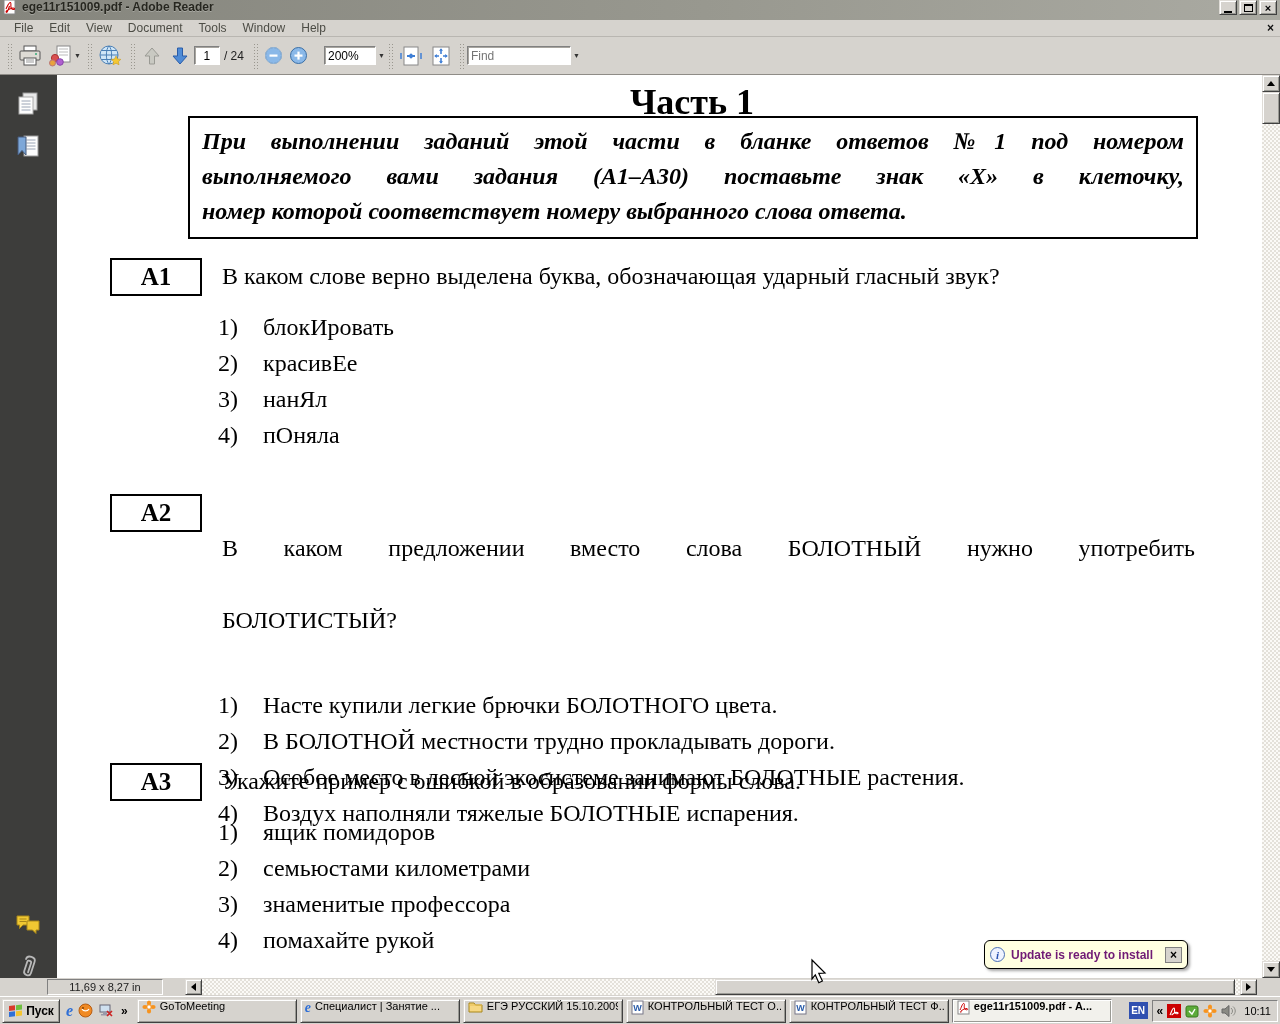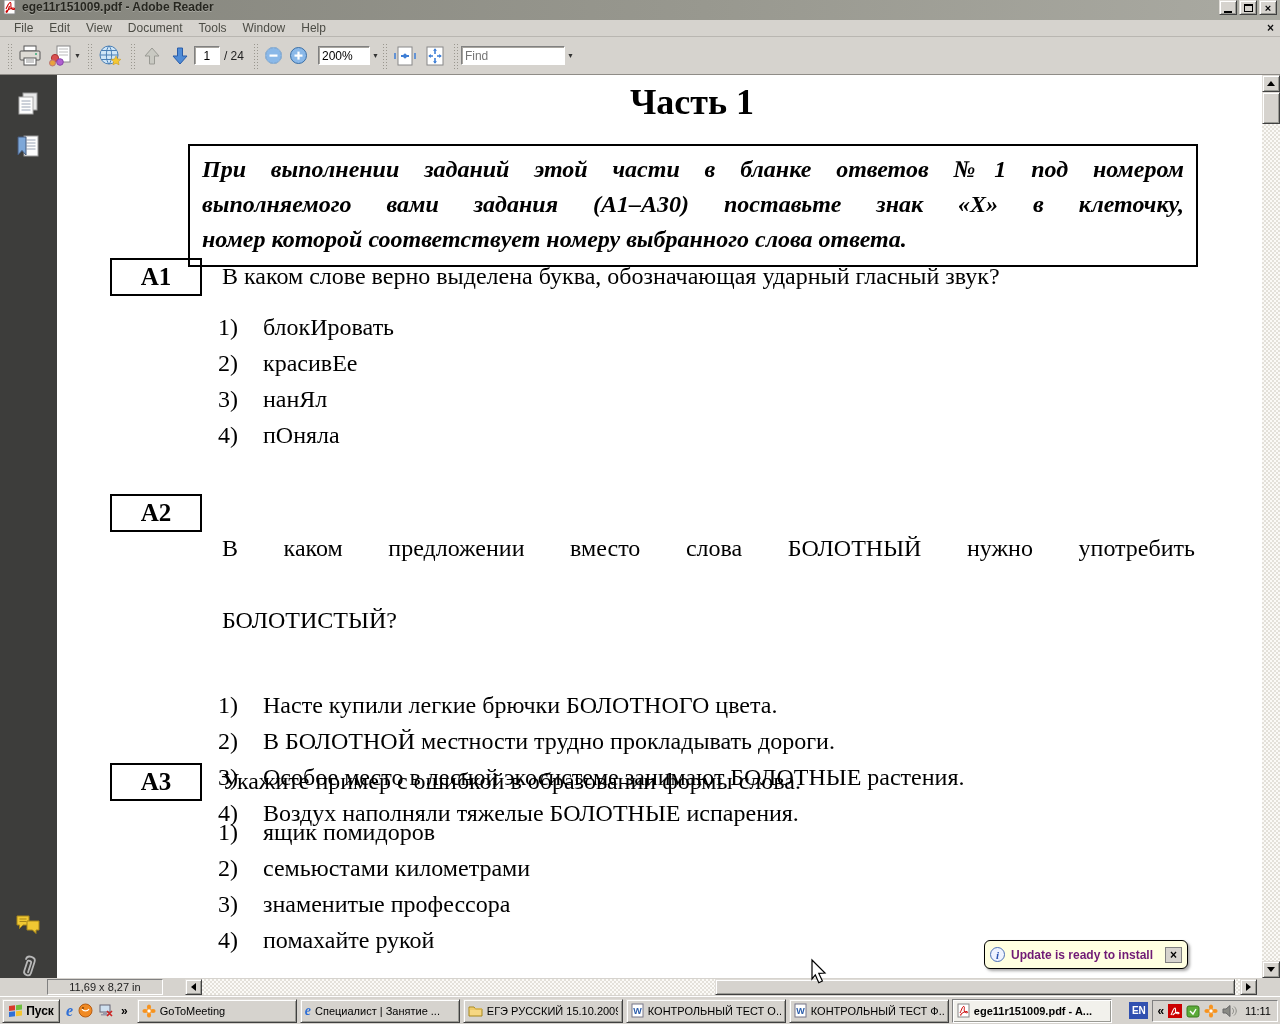--- a/index.html
+++ b/index.html
@@ -58,21 +58,21 @@
 
   .tri { width:0; height:0; }
   .tri-up    { border-left:4px solid transparent; border-right:4px solid transparent; border-bottom:5px solid #000; }
   .tri-down  { border-left:4px solid transparent; border-right:4px solid transparent; border-top:5px solid #000; }
   .tri-left  { border-top:4px solid transparent; border-bottom:4px solid transparent; border-right:5px solid #000; }
   .tri-right { border-top:4px solid transparent; border-bottom:4px solid transparent; border-left:5px solid #000; }
 
   
   #doc-heading { position:absolute; left:131px; top:6px; width:1008px; text-align:center;
     font-size:36px; font-weight:bold; }
-  #instruction-box { position:absolute; left:131px; top:69px; width:1010px; border:2px solid #000;
+  #instruction-box { position:absolute; left:131px; top:41px; width:1010px; border:2px solid #000;
     padding:6px 12px 8px 12px; font-size:24px; font-weight:bold; font-style:italic; line-height:35px; }
   .jline { text-align:justify; text-align-last:justify; }
 
   .qblock { position:absolute; left:53px; width:1085px; }
   #q1 { top:183px; } #q2 { top:419px; } #q3 { top:688px; }
   .qhead { display:flex; align-items:flex-start; }
   .qlabel { width:92px; height:38px; border:2px solid #000; flex:none;
     display:flex; align-items:center; justify-content:center; font-size:25px; font-weight:bold; }
   .qtext { margin-left:20px; width:982px; font-size:24px; line-height:36px; white-space:pre-line; }
   .opts { margin-top:13px; }
@@ -102,21 +102,21 @@
     display:flex; align-items:center; justify-content:center; font-size:12px; font-weight:bold; color:#000; flex:none; }
 
   
   #taskbar { position:absolute; left:0; top:996px; width:1280px; height:28px; background:#d6d3ce;
     border-top:1px solid #fff; display:flex; align-items:center; padding:0 2px; }
   #startbtn { width:58px; height:24px; display:flex; align-items:center; justify-content:center; gap:3px; flex:none; }
   #startbtn span { font-weight:bold; font-size:12px; color:#000; }
   #quicklaunch { display:flex; align-items:center; gap:5px; padding:0 6px; flex:none; }
   .ql-more { font-size:12px; font-weight:bold; color:#000; margin-left:2px; }
   #taskbuttons { flex:1; display:flex; gap:3px; margin:0 3px; min-width:0; }
-  .taskbtn { flex:1; max-width:160px; height:24px; display:flex; align-items:center; gap:4px; padding:0 4px;
+  .taskbtn { flex:1; max-width:160px; height:24px; display:flex; gap:4px; padding:0 4px;
     font-size:11px; color:#000; white-space:nowrap; overflow:hidden; min-width:0; }
   .taskbtn .lbl { overflow:hidden; text-overflow:clip; white-space:nowrap; }
   .taskbtn.active { border-color:#808080 #fff #fff #808080; background:#f2f1ec; font-weight:bold; }
   #trayarea { flex:none; display:flex; align-items:center; }
   #lang-ind { width:19px; height:17px; background:#3050b0; color:#fff; font-size:10px; font-weight:bold;
     display:flex; align-items:center; justify-content:center; margin-right:4px; }
   #tray { height:22px; display:flex; align-items:center; gap:4px; padding:0 6px 0 4px;
     border:1px solid; border-color:#808080 #fff #fff #808080; }
   #tray .chev { font-size:12px; font-weight:bold; color:#000; }
   #clock { font-size:11px; color:#000; margin-left:4px; }
@@ -207,21 +207,21 @@
         <rect x="5.5" y="8.5" width="8" height="2.2" fill="#fff"></rect>
       </svg>
   </div>
   <div class="tbtn">
     <svg width="19" height="19" viewBox="0 0 19 19">
         <circle cx="9.5" cy="9.5" r="8" fill="#8ab8e8" stroke="#3a6ea5"></circle>
         <rect x="5.5" y="8.5" width="8" height="2.2" fill="#fff"></rect>
         <rect x="8.4" y="5.6" width="2.2" height="8" fill="#fff"></rect>
       </svg>
   </div>
-  <input class="tool-input" style="width: 52px; margin-left: 7px;" readonly="" value="200%">
+  <input class="tool-input" style="width: 52px; margin-left: 13px;" readonly="" value="200%">
   <span class="caret">▼</span>
   <div class="grabber"></div>
   <div class="tbtn">
     <svg width="24" height="22" viewBox="0 0 24 22">
         <rect x="5" y="2" width="14" height="18" fill="#fff" stroke="#888"></rect>
         <path d="M8 11h8" stroke="#3f7fd6" stroke-width="2"></path>
         <path d="M9 11L12 8.2v5.6zM15 11l-3-2.8v5.6z" fill="#3f7fd6"></path>
         <path d="M2 8v6M22 8v6" stroke="#3f7fd6" stroke-width="1.5"></path>
       </svg>
   </div>
@@ -472,20 +472,20 @@
             <ellipse cx="7" cy="11" rx="2.1" ry="2.6"></ellipse>
             <ellipse cx="3" cy="7" rx="2.6" ry="2.1"></ellipse>
             <ellipse cx="11" cy="7" rx="2.6" ry="2.1"></ellipse>
           </g>
           <circle cx="7" cy="7" r="2.2" fill="#fff" stroke="#f7931e"></circle>
         </svg>
       <svg width="15" height="14" viewBox="0 0 15 14">
           <path d="M1 5h3l4-3.5v11L4 9H1z" fill="#8a8a84" stroke="#666"></path>
           <path d="M10 4c2 1.5 2 4.5 0 6M12 2.5c3 2.5 3 6.5 0 9" stroke="#8a8a84" fill="none"></path>
         </svg>
-      <span id="clock">11:11</span>
+      <span id="clock">10:11</span>
     </div>
   </div>
 </div>
 
 <svg id="cursor" width="22" height="30" viewBox="0 0 22 30">
   <path d="M4 2l13 13-6.2.4 3.6 7.6-3.6 1.7-3.5-7.8L4 21z" fill="#fff" stroke="#000" stroke-width="1.2"></path>
 </svg>
 
 </body></html>

